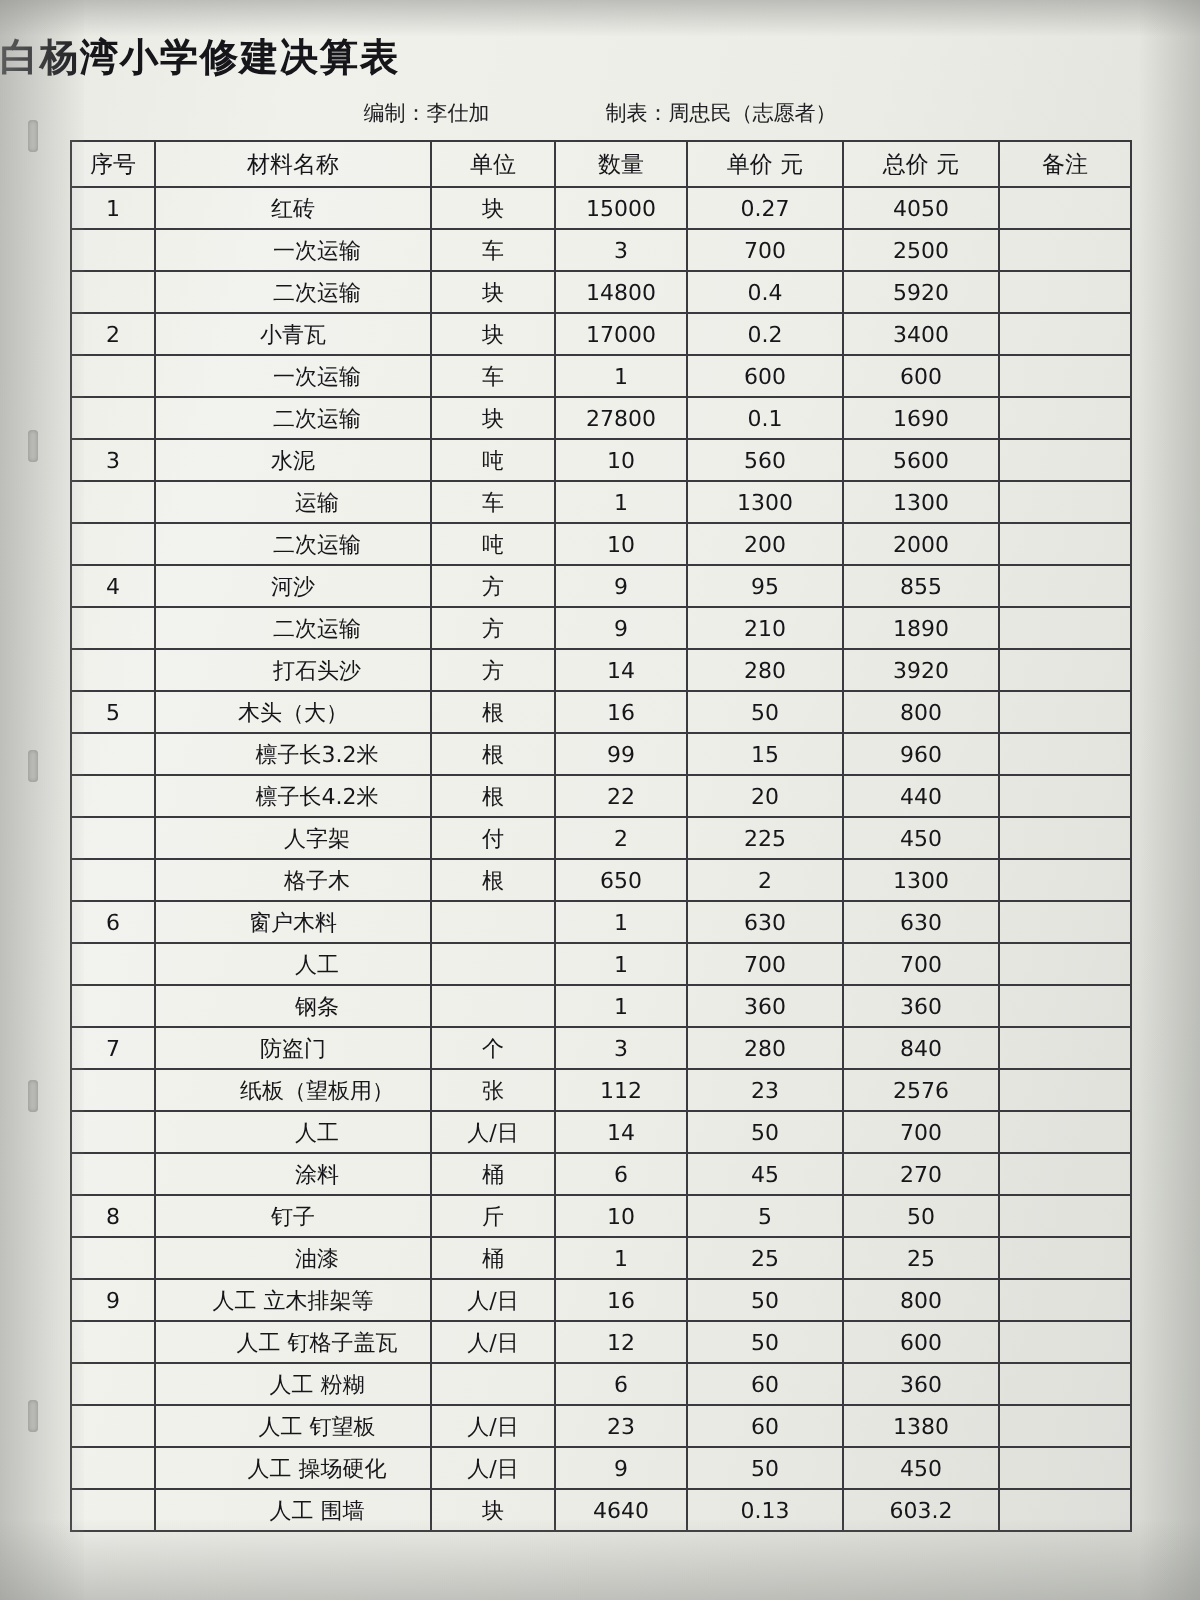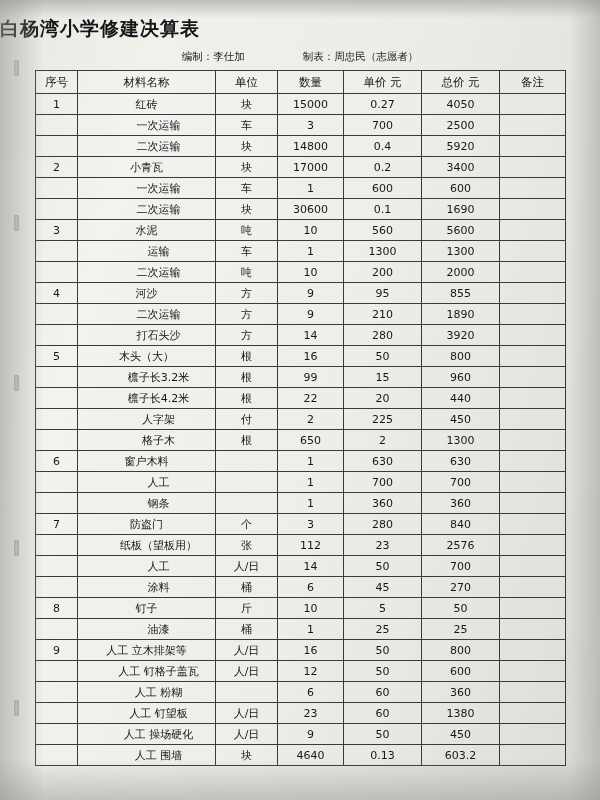--- a/index.html
+++ b/index.html
@@ -195,21 +195,21 @@
             <td class="num">车</td>
             <td class="num">1</td>
             <td class="num">600</td>
             <td class="num">600</td>
             <td class="num"></td>
           </tr>
           <tr>
             <td class="num"></td>
             <td class="name indent">二次运输</td>
             <td class="num">块</td>
-            <td class="num">30600</td>
+            <td class="num">27800</td>
             <td class="num">0.1</td>
             <td class="num">1690</td>
             <td class="num"></td>
           </tr>
           <tr>
             <td class="num">3</td>
             <td class="name">水泥</td>
             <td class="num">吨</td>
             <td class="num">10</td>
             <td class="num">560</td>

